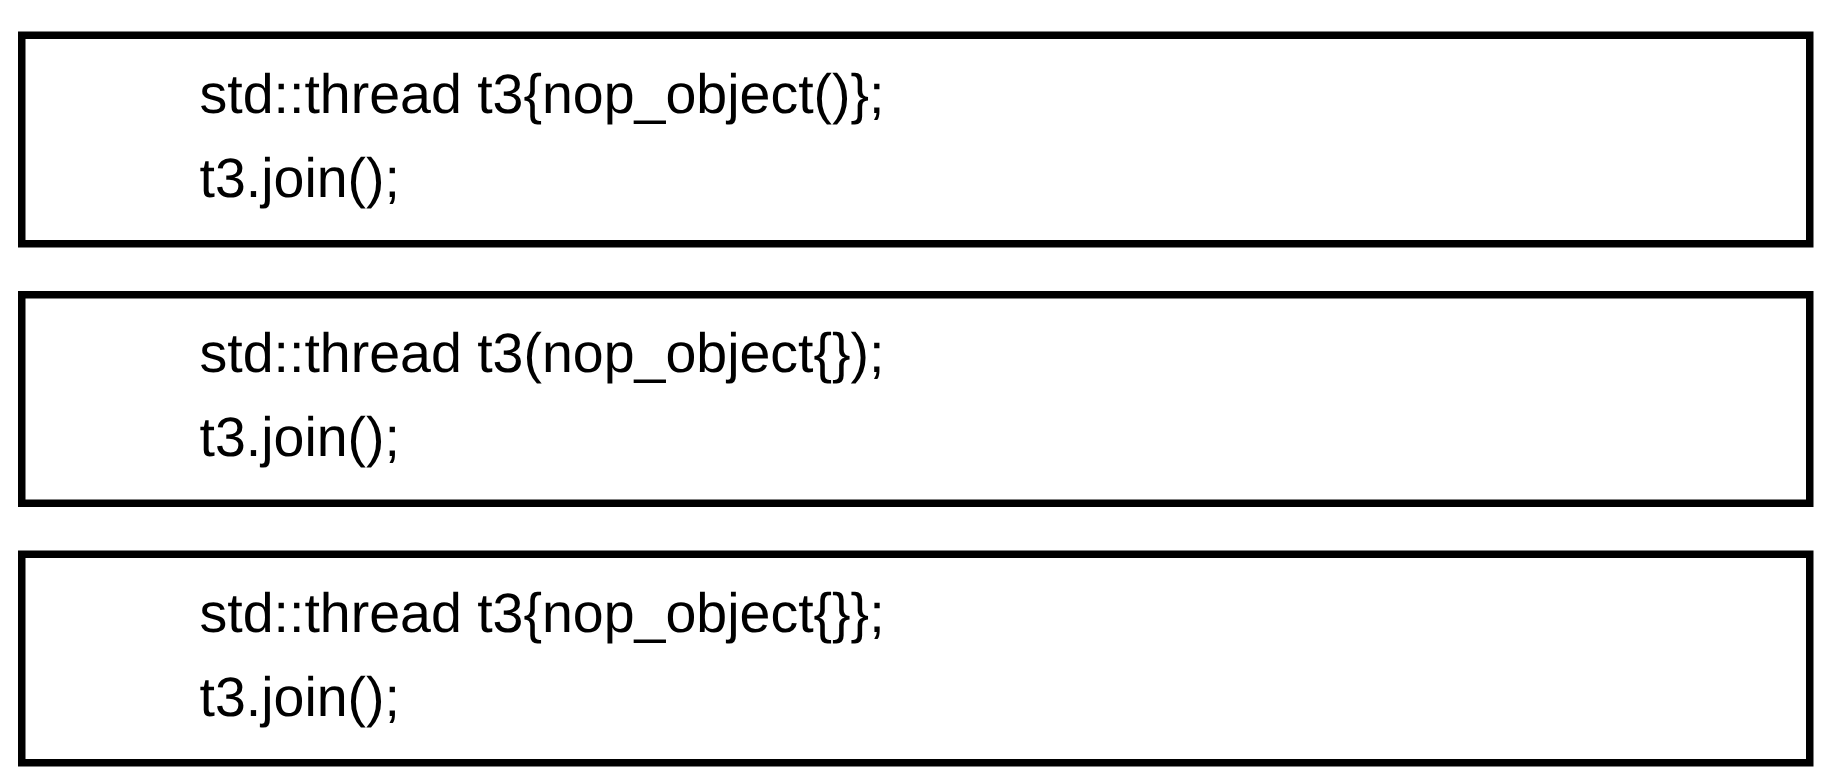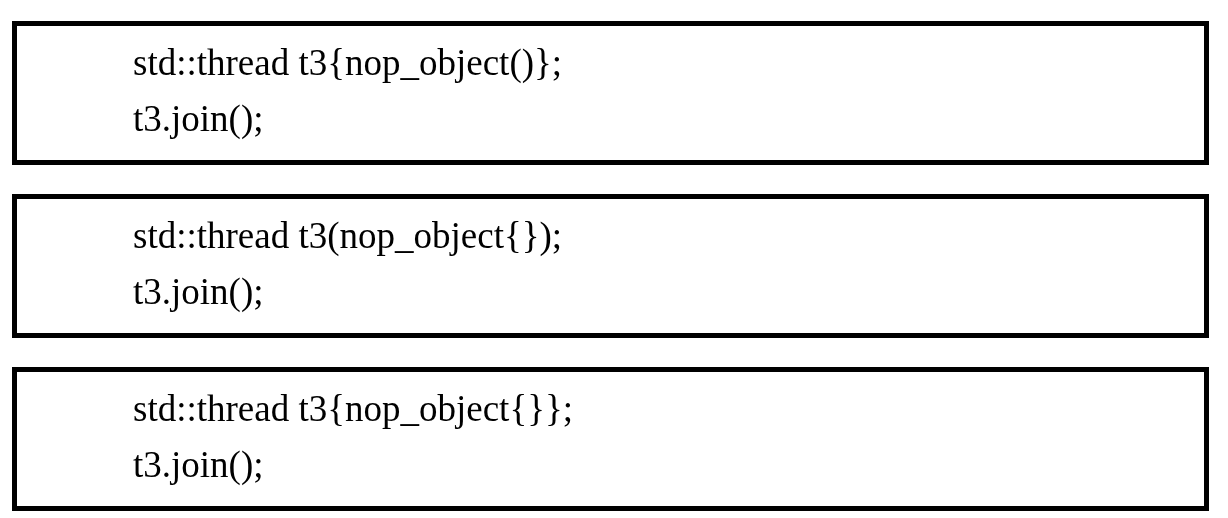--- a/index.html
+++ b/index.html
@@ -31,21 +31,21 @@
     gap: 29px;
   }
   .code-box {
     box-sizing: border-box;
     border: 5px solid #000000;
     background: #ffffff;
     padding: 9px 0 13px 0;
   }
   .code-line {
     display: block;
-    font-family: Liberation Serif, serif;
+    font-family: Liberation Sans, sans-serif;
     font-size: 37px;
     line-height: 56px;
     color: #000000;
     white-space: pre;
     padding-left: 116px;
     letter-spacing: 0;
   }
 </style>
 </head>
 <body>

